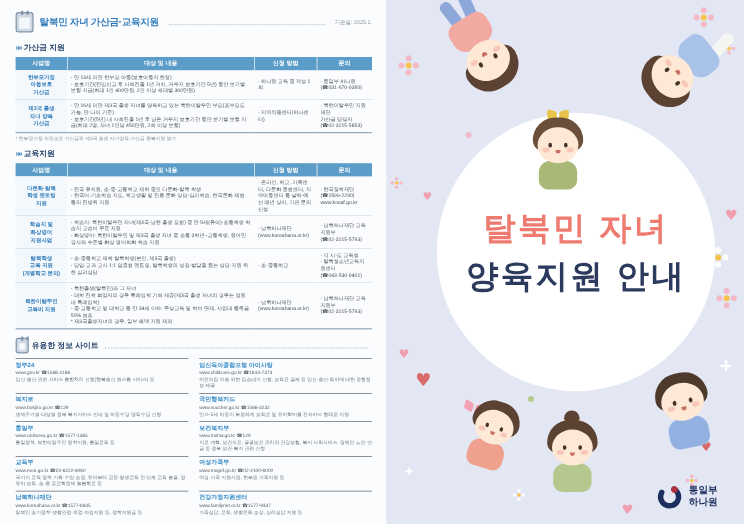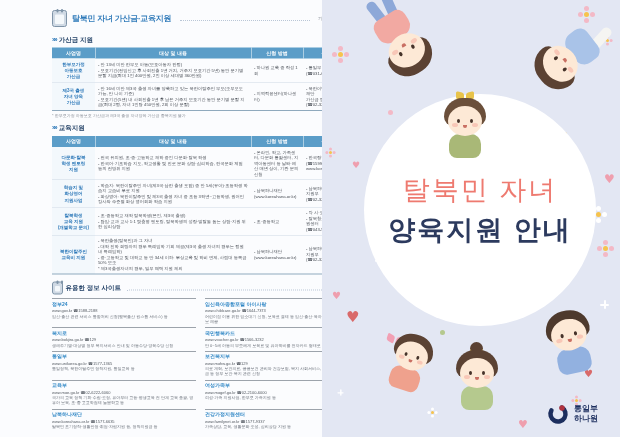--- a/index.html
+++ b/index.html
@@ -1,21 +1,21 @@
 <!DOCTYPE html>
 <html><head>
 <meta charset="utf-8">
 <style>
   * { margin:0; padding:0; box-sizing:border-box; }
   html,body { width:620px; height:437px; }
   body { font-family:"Liberation Sans","DejaVu Sans",sans-serif; background:#eef0f5; overflow:hidden; }
   .spread { display:flex; width:620px; height:437px; }
 
   
-  .page-left { width:322px; height:437px; background:#fbfcfe; overflow:hidden;padding-left:39px; }
+  .page-left { width:322px; height:437px; background:#fbfcfe; overflow:hidden; }
   .pl-inner { width:644px; height:874px; transform:scale(.5); transform-origin:0 0;
               padding:20px 24px 0 26px; }
 
   .doc-header { display:flex; align-items:center; gap:10px; margin-bottom:16px; }
   .doc-icon { width:30px; height:34px; background:#cfd9e4; border:2px solid #7f94a8; border-radius:5px; position:relative; flex:0 0 auto; }
   .doc-icon::before { content:""; position:absolute; left:4px; top:7px; right:4px; bottom:4px; background:#f4f8fb; border-radius:2px; }
   .doc-icon::after { content:""; position:absolute; left:7px; top:-4px; width:4px; height:7px; background:#7f94a8; border-radius:2px; box-shadow:9px 0 0 #7f94a8; }
   .doc-title { font-size:16px; font-weight:bold; color:#2e79b9; letter-spacing:-.5px; white-space:nowrap; }
   .leader { flex:1; border-bottom:2px dotted #b9c6d6; height:10px; margin:0 6px; }
   .doc-date { font-size:9px; color:#8a8f99; white-space:nowrap; }
@@ -39,21 +39,21 @@
   .site-line { font-size:8px; color:#555b63; margin-bottom:2px; }
   .site-desc { font-size:8px; color:#6a707a; line-height:1.3; }
   .mou-logo { width:30px; height:30px; }
   .logo-text { font-size:10px; font-weight:bold; color:#1c2e5e; line-height:1.2; white-space:pre-line; }
 
   
   .page-right { width:298px; height:437px; background:#e3e7f3; position:relative; overflow:hidden; }
   .big-circle { position:absolute; left:42px; top:94px; width:232px; height:232px; border-radius:50%; background:#ffffff;
                 display:flex; flex-direction:column; align-items:center; justify-content:center; text-align:center; z-index:2; }
   .tagline { font-size:13px; font-weight:bold; color:#6f8fc9; letter-spacing:5px; margin-bottom:10px; }
-  .title-pink { font-size:27px; font-weight:normal; color:#ee7a70; letter-spacing:2px; }
+  .title-pink { font-size:27px; font-weight:bold; color:#ee7a70; letter-spacing:2px; }
   .title-navy { font-size:27px; font-weight:bold; color:#2c3a5e; letter-spacing:2px; margin-top:4px;text-align:right; }
 
   .pr-footer { position:absolute; right:22px; bottom:12px; display:flex; align-items:center; gap:5px; z-index:4; }
   .pr-footer .mou-logo { width:22px; height:22px; }
   .pr-footer .logo-text { font-size:8px; }
 
   
   .kid { position:absolute; width:54px; height:78px; z-index:3; }
   .k-hair { position:absolute; left:6px; top:6px; width:42px; height:28px; background:#5b4233; border-radius:20px 20px 10px 10px; }
   .k-face { position:absolute; left:10px; top:14px; width:34px; height:30px; background:#fde9d6; border-radius:50%; }

